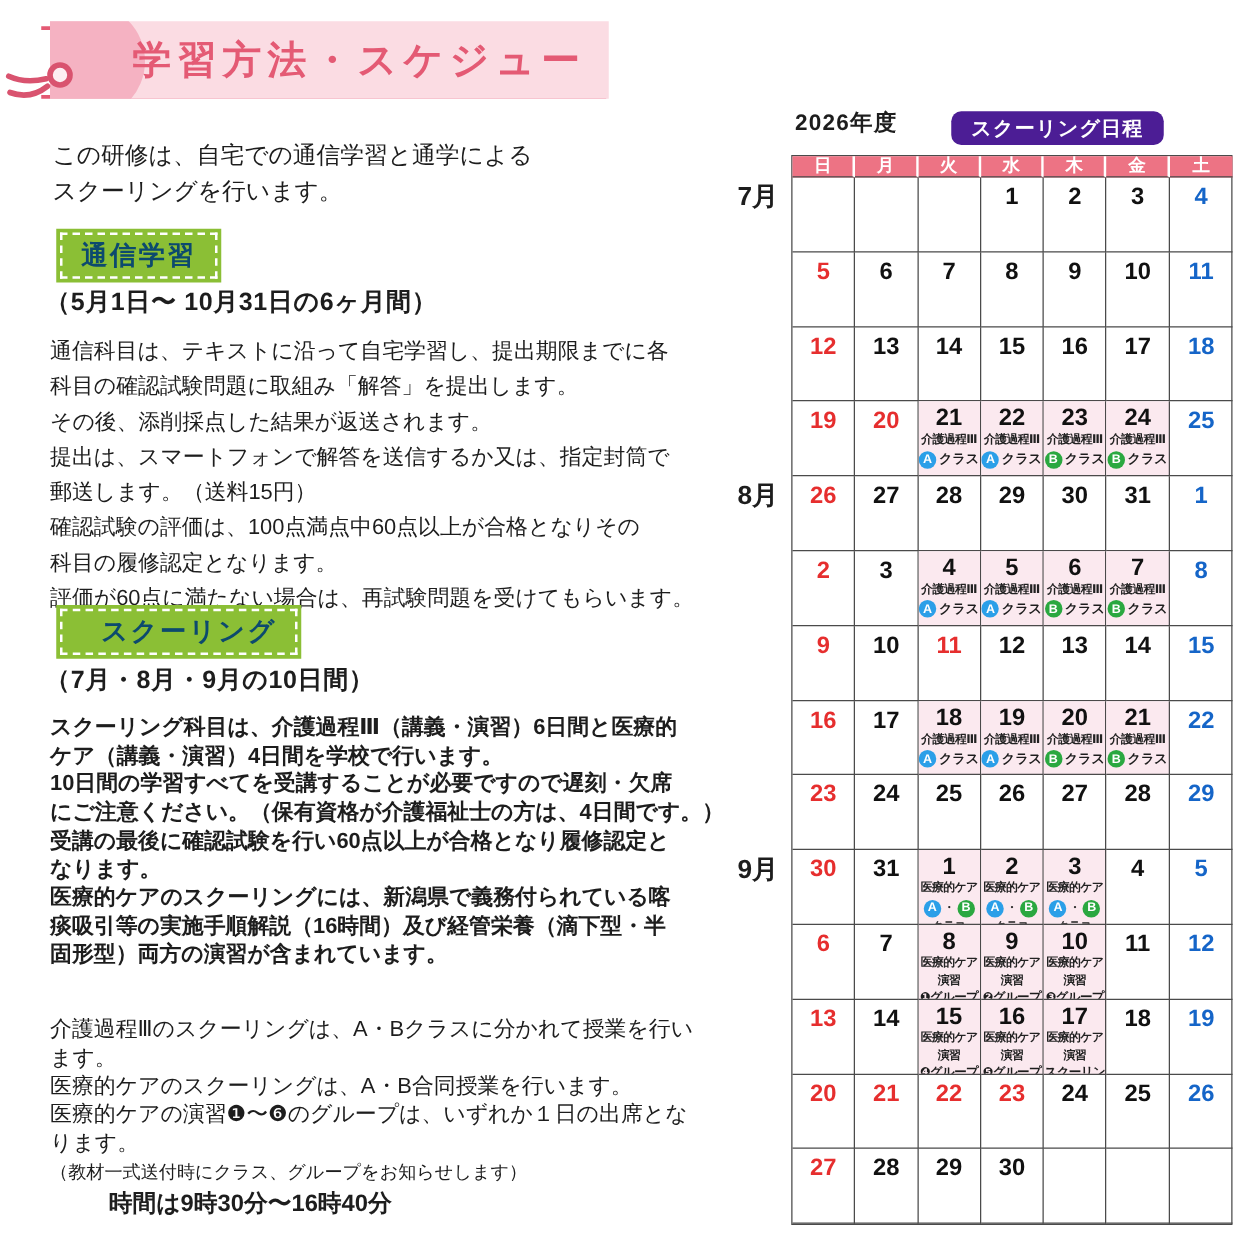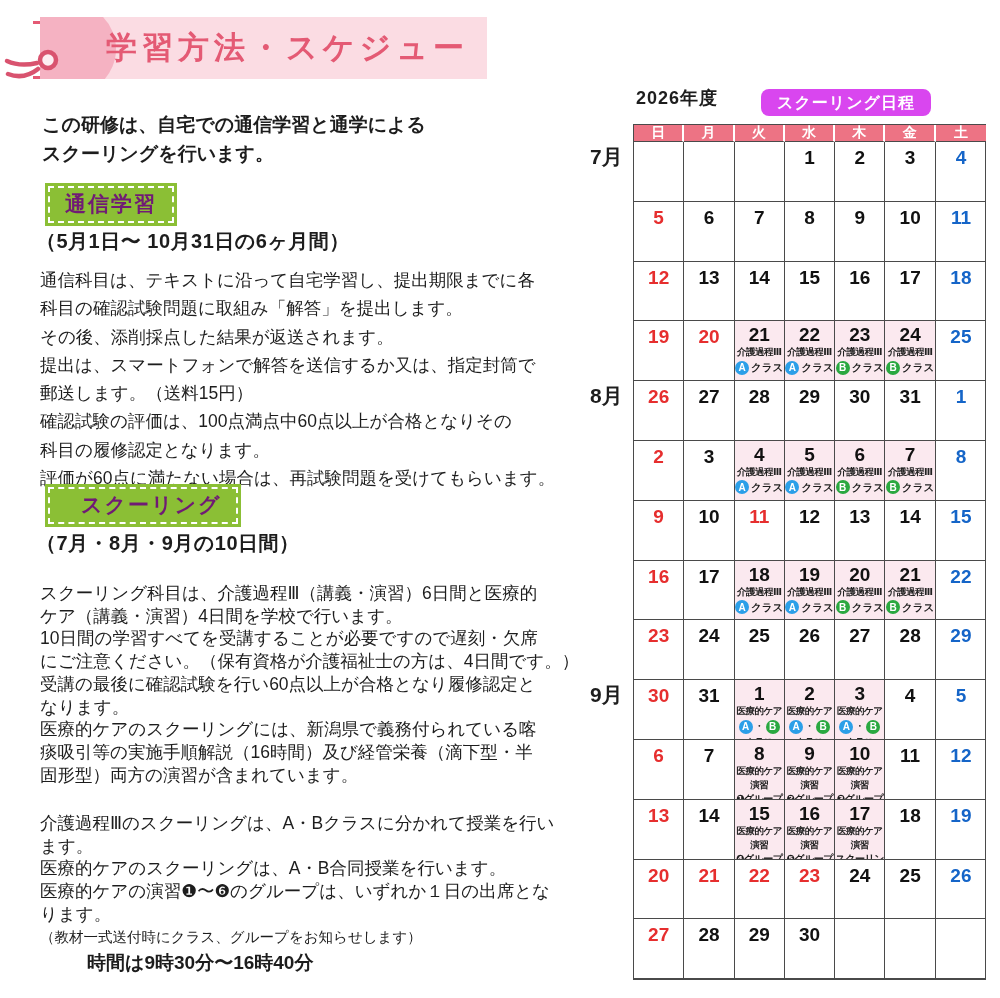--- a/index.html
+++ b/index.html
@@ -11,38 +11,38 @@
   .banner-line { position:absolute; left:33px; width:452px; height:2.5px; background:#e45a74; }
   .title-banner { position:absolute; left:40px; top:17px; width:447px; height:62px;
     background:#fbdce3; overflow:hidden; }
   .title-banner::before { content:""; position:absolute; left:-16px; top:-14px;
     width:92px; height:92px; border-radius:50%; background:#f5b2c2; }
   .title-text { position:relative; display:block; text-align:center; padding-left:48px;
     line-height:62px; font-size:31px; font-weight:bold; color:#e45a74; letter-spacing:5px; }
   .pin-svg { position:absolute; left:4px; top:36px; }
 
   
-  .intro { left:42px; top:110px; font-size:19px; line-height:29px; font-weight:700; white-space:pre-line; }
-  .sec-badge { position:absolute; background:#8bbf35; color:#701a75; font-size:21px; font-weight:bold;
+  .intro { left:42px; top:110px; font-size:19px; line-height:29px; font-weight:400; white-space:pre-line; }
+  .sec-badge { position:absolute; background:#8bbf35; color:#0c4a6e; font-size:21px; font-weight:bold;
     padding:7px 20px 8px; letter-spacing:2px; outline:2px dashed #fff; outline-offset:-5px; }
   .badge1 { left:45px; top:183px; }
   .badge2 { left:45px; top:484px;padding-left:36px; }
   .period { position:absolute; font-size:20px; font-weight:bold; letter-spacing:0.5px; }
   .period1 { left:36px; top:228px; }
   .period2 { left:36px; top:530px; }
   .para { position:absolute; font-size:17.5px; font-weight:500; white-space:pre-line; }
   .para1 { left:40px; top:266px; line-height:28.3px; }
-  .para2 { left:40px; top:582px; line-height:22.7px; }
+  .para2 { left:40px; top:570px; line-height:22.7px;font-weight:bold; }
   .para3 { left:40px; top:812px; line-height:22.7px; }
   .note  { left:40px; top:928px; font-size:14.5px; font-weight:500; }
   .time  { left:40px; top:950px; font-size:19px; font-weight:600;padding-left:47px; }
 
   
   .cal-year { left:636px; top:86px; font-size:18px; font-weight:bold; letter-spacing:1px; }
-  .cal-badge { left:761px; top:89px; background:#d946ef; color:#fff; font-size:16px;
+  .cal-badge { left:761px; top:89px; background:#4c1d95; color:#fff; font-size:16px;
     font-weight:bold; padding:4px 16px 2px; border-radius:8px; letter-spacing:1px; }
   .month-label { position:absolute; left:590px; font-size:21px; font-weight:bold;text-align:right; }
   .m7 { top:143px; } .m8 { top:382px; } .m9 { top:681px; }
 
   .cal { position:absolute; left:633px; top:124px; width:353px;
     display:grid; grid-template-columns:repeat(7,50.3px);
     grid-template-rows:17px repeat(14,59.8px); border:1.5px solid #4a4a4a; background:#fff; }
   .hcell { background:#ed7384; color:#fff; font-size:14px; font-weight:bold;
     display:flex; align-items:center; justify-content:center;
     border-right:2px solid #fff; border-bottom:1px solid #4a4a4a; }

